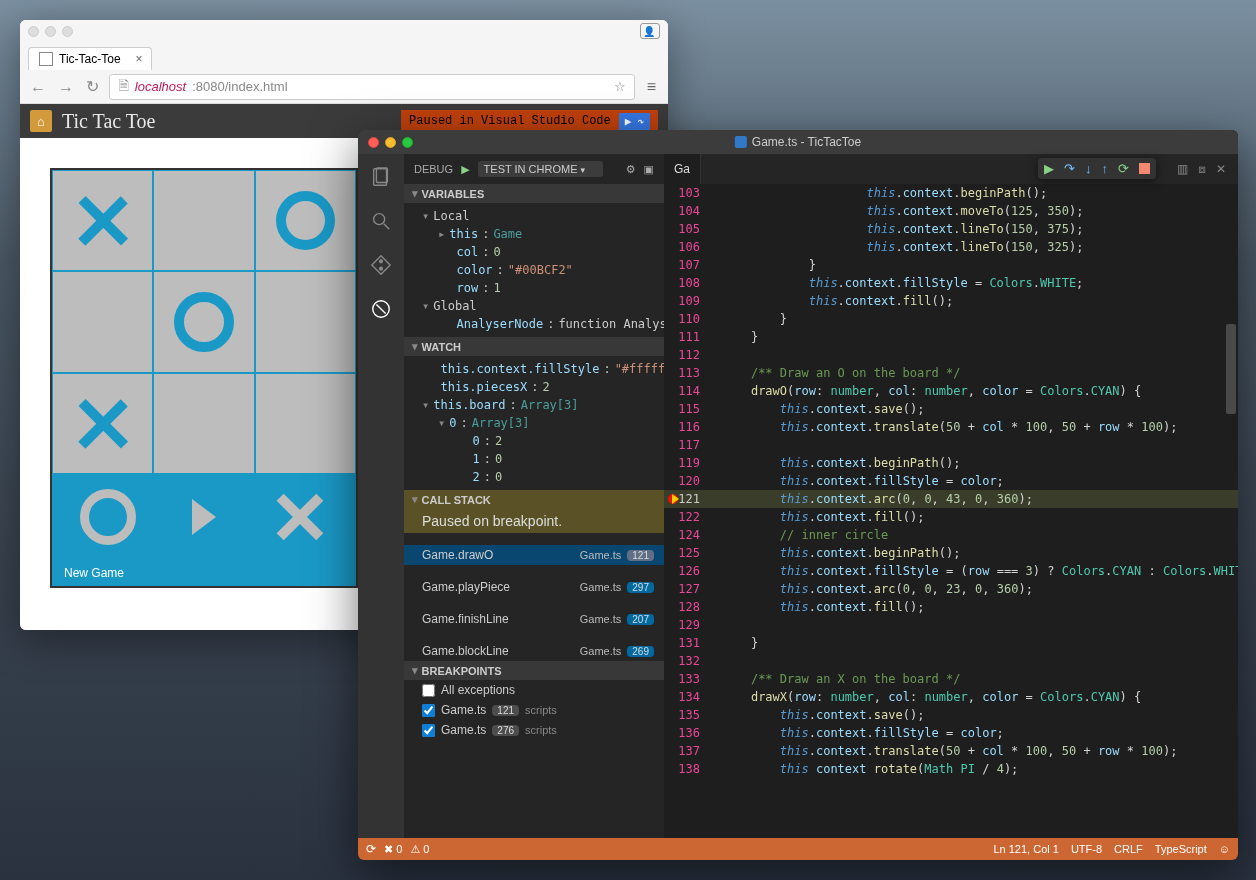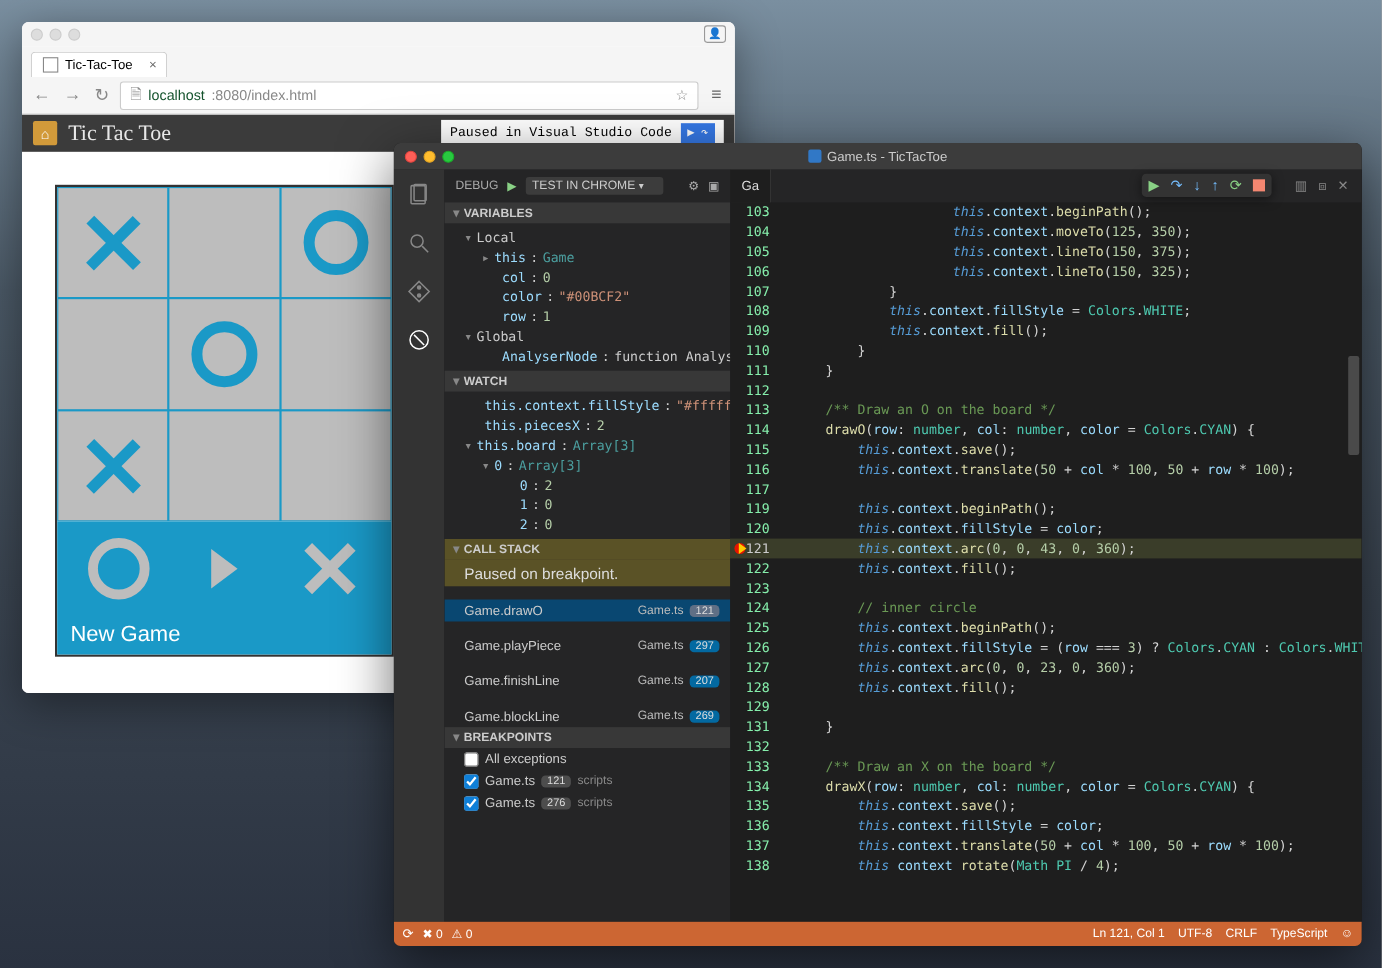--- a/index.html
+++ b/index.html
@@ -18,48 +18,48 @@
   .traffic { display:flex; gap:6px;}
   .traffic span { width:11px; height:11px; border-radius:50%; background:#ddd; border:1px solid #ccc;}
   .browser-titlebar .user-icon { margin-left:auto; width:20px; height:16px; border:1px solid #999; border-radius:3px; display:flex; align-items:center; justify-content:center; font-size:10px;}
   .browser-tabs { height: 28px; background: #f5f5f5; display:flex; align-items:flex-end; padding-left:8px;}
   .tab { background:#fff; border:1px solid #ccc; border-bottom:none; border-radius:4px 4px 0 0; padding:4px 30px 4px 10px; font-size:12px; position:relative; display:flex; align-items:center; gap:6px;}
   .tab .favicon { width:14px; height:14px; border:1px solid #888; display:inline-block;}
   .tab .close-x { position:absolute; right:8px; font-size:12px; color:#666;}
   .browser-toolbar { height: 34px; background:#f5f5f5; border-bottom:1px solid #ddd; display:flex; align-items:center; padding:0 8px; gap:8px;}
   .nav-btn { color:#888; font-size:16px; cursor:pointer; padding:0 2px;}
   .addr { flex:1; background:#fff; border:1px solid #ccc; border-radius:3px; height:26px; display:flex; align-items:center; padding:0 8px; font-size:13px; gap:6px;}
-  .addr .host { color:#14532d;} .addr .path{color:#888;}
+  .addr .host { color:#be185d;font-style:italic;} .addr .path{color:#888;}
   .addr .star{margin-left:auto; color:#888;}
   .hamburger{font-size:16px; color:#666; padding:0 4px;}
   .browser-content{ flex:1; background:#fff; overflow:hidden;}
   .ttt-header{ height:34px; background:#3b3b3b; display:flex; align-items:center; padding:0 10px; gap:10px;}
   .home-btn{width:22px;height:22px;background:#d29a3a;color:#fff;display:flex;align-items:center;justify-content:center;border-radius:2px;font-size:13px;}
   .ttt-title{ color:#e8e8e8; font-family: Georgia, serif; font-size:20px;}
-  .debug-banner{ background:#ffffff; font-family:"Courier New",monospace; font-size:12px; padding:3px 8px; display:flex; align-items:center; gap:8px;}
+  .debug-banner{ background:#c2410c; font-family:"Courier New",monospace; font-size:12px; padding:3px 8px; display:flex; align-items:center; gap:8px;}
   .debug-actions{background:#3578e5; color:#fff; padding:2px 4px; display:flex; gap:2px;}
   .debug-actions span{font-size:11px; cursor:pointer; padding:0 2px;}
   .ttt-stage{ padding:30px; }
   .ttt-board-wrap{ border:2px solid #333; width:308px; padding:0;}
   .ttt-grid{ display:grid; grid-template-columns:repeat(3,1fr); background:#1a99c7;}
   .cell{ background:#bdbdbd; aspect-ratio:1; display:flex; align-items:center; justify-content:center;}
   .ttt-grid .cell{ margin:1px;}
   .piece-x{ width:60%; height:60%; position:relative;}
   .piece-x::before,.piece-x::after{content:"";position:absolute;left:50%;top:0;width:16%;height:100%;background:#1a99c7;}
   .piece-x::before{transform:translateX(-50%) rotate(45deg);}
   .piece-x::after{transform:translateX(-50%) rotate(-45deg);}
   .piece-o{width:60%;height:60%;border:10px solid #1a99c7;border-radius:50%;}
   .ttt-status{background:#1a99c7;height:86px;display:flex;align-items:center;justify-content:space-around;}
   .status-o{width:56px;height:56px;border:9px solid #bdbdbd;border-radius:50%;}
   .status-arrow{width:0;height:0;border-left:24px solid #bdbdbd;border-top:18px solid transparent;border-bottom:18px solid transparent;}
   .status-x{width:56px;height:56px;position:relative;}
   .status-x::before,.status-x::after{content:"";position:absolute;left:50%;top:0;width:18%;height:100%;background:#bdbdbd;}
   .status-x::before{transform:translateX(-50%) rotate(45deg);}
   .status-x::after{transform:translateX(-50%) rotate(-45deg);}
-  .new-game-btn{background:#1a99c7;color:#fff;border:none;padding:6px 12px;font-size:20px;text-align:left;width:100%;cursor:pointer;}
+  .new-game-btn{background:#1a99c7;color:#fff;border:none;padding:6px 12px;font-size:12px;text-align:left;width:100%;cursor:pointer;}
 
   
   .vscode{ position:absolute; left:358px; top:130px; width:880px; height:730px; background:#1e1e1e; border-radius:6px; box-shadow:0 14px 48px rgba(0,0,0,.55); display:flex; flex-direction:column; overflow:hidden; color:#ccc; font-size:12px;}
   .vs-titlebar{height:24px;background:#3c3c3c;display:flex;align-items:center;position:relative;padding:0 10px;}
   .vs-titlebar .traffic span:nth-child(1){background:#ff5f57;border-color:#e0443e;}
   .vs-titlebar .traffic span:nth-child(2){background:#ffbd2e;border-color:#dea123;}
   .vs-titlebar .traffic span:nth-child(3){background:#28c940;border-color:#1aab29;}
   .vs-title{position:absolute;left:50%;transform:translateX(-50%);color:#ccc;font-size:12px;display:flex;align-items:center;gap:5px;}
   .vs-title .file-ico{width:12px;height:12px;background:#3178c6;border-radius:2px;}
   .vs-body{flex:1;display:flex;min-height:0;}
@@ -98,21 +98,21 @@
   .ed-tab{background:#1e1e1e;padding:0 10px;height:100%;display:flex;align-items:center;font-size:12px;color:#ddd;border-right:1px solid #333;}
   .debug-toolbar{position:absolute;top:28px;left:680px;background:#333;border-radius:4px;padding:3px 6px;display:flex;gap:10px;box-shadow:0 2px 10px rgba(0,0,0,.5);align-items:center;}
   .debug-toolbar .bt{color:#75beff;cursor:pointer;font-size:13px;}
   .debug-toolbar .bt.play{color:#89d185;}
   .debug-toolbar .bt.restart{color:#89d185;}
   .debug-toolbar .bt.stop{color:#f48771;width:11px;height:11px;background:#f48771;display:inline-block;}
   .editor-top-right{position:absolute;top:32px;right:12px;display:flex;gap:10px;color:#888;}
   .editor-top-right span{cursor:pointer;}
   .code{flex:1;overflow:auto;font-family:Menlo,Consolas,monospace;font-size:12px;line-height:18px;position:relative;}
   .code-line{display:flex;white-space:pre;}
-  .gutter{width:50px;text-align:right;padding-right:14px;color:#86efac;position:relative;flex-shrink:0;}
+  .gutter{width:50px;text-align:right;padding-right:14px;color:#ec4899;position:relative;flex-shrink:0;}
   .line-content{flex:1;padding-left:8px;}
   .code-line.current{background:#3a3d29;}
   .code-line.current .gutter{color:#ccc;}
   .bp-dot{position:absolute;left:4px;top:4px;width:10px;height:10px;border-radius:50%;background:#e51400;}
   .bp-arrow{position:absolute;left:8px;top:4px;width:0;height:0;border-left:7px solid #ffcc00;border-top:5px solid transparent;border-bottom:5px solid transparent;}
   .tok-this{color:#569cd6;font-style:italic;}
   .tok-id{color:#9cdcfe;}
   .tok-type{color:#4ec9b0;}
   .tok-fn{color:#dcdcaa;}
   .tok-num{color:#b5cea8;}
@@ -358,21 +358,20 @@
           <div class="code-line"><div class="gutter">112</div><div class="line-content"></div></div>
           <div class="code-line"><div class="gutter">113</div><div class="line-content">    <span class="tok-comm">/** Draw an O on the board */</span></div></div>
           <div class="code-line"><div class="gutter">114</div><div class="line-content">    <span class="tok-fn">drawO</span><span class="tok-op">(</span><span class="tok-id">row</span><span class="tok-op">:</span> <span class="tok-type">number</span><span class="tok-op">,</span> <span class="tok-id">col</span><span class="tok-op">:</span> <span class="tok-type">number</span><span class="tok-op">,</span> <span class="tok-id">color</span> <span class="tok-op">=</span> <span class="tok-type">Colors</span><span class="tok-op">.</span><span class="tok-type">CYAN</span><span class="tok-op">)</span> <span class="tok-op">{</span></div></div>
           <div class="code-line"><div class="gutter">115</div><div class="line-content">        <span class="tok-this">this</span><span class="tok-op">.</span><span class="tok-id">context</span><span class="tok-op">.</span><span class="tok-fn">save</span><span class="tok-op">(</span><span class="tok-op">)</span><span class="tok-op">;</span></div></div>
           <div class="code-line"><div class="gutter">116</div><div class="line-content">        <span class="tok-this">this</span><span class="tok-op">.</span><span class="tok-id">context</span><span class="tok-op">.</span><span class="tok-fn">translate</span><span class="tok-op">(</span><span class="tok-num">50</span> <span class="tok-op">+</span> <span class="tok-id">col</span> <span class="tok-op">*</span> <span class="tok-num">100</span><span class="tok-op">,</span> <span class="tok-num">50</span> <span class="tok-op">+</span> <span class="tok-id">row</span> <span class="tok-op">*</span> <span class="tok-num">100</span><span class="tok-op">)</span><span class="tok-op">;</span></div></div>
           <div class="code-line"><div class="gutter">117</div><div class="line-content"></div></div>
           <div class="code-line"><div class="gutter">119</div><div class="line-content">        <span class="tok-this">this</span><span class="tok-op">.</span><span class="tok-id">context</span><span class="tok-op">.</span><span class="tok-fn">beginPath</span><span class="tok-op">(</span><span class="tok-op">)</span><span class="tok-op">;</span></div></div>
           <div class="code-line"><div class="gutter">120</div><div class="line-content">        <span class="tok-this">this</span><span class="tok-op">.</span><span class="tok-id">context</span><span class="tok-op">.</span><span class="tok-id">fillStyle</span> <span class="tok-op">=</span> <span class="tok-id">color</span><span class="tok-op">;</span></div></div>
           <div class="code-line current"><div class="gutter">121<span class="bp-dot"></span><span class="bp-arrow"></span></div><div class="line-content">        <span class="tok-this">this</span><span class="tok-op">.</span><span class="tok-id">context</span><span class="tok-op">.</span><span class="tok-fn">arc</span><span class="tok-op">(</span><span class="tok-num">0</span><span class="tok-op">,</span> <span class="tok-num">0</span><span class="tok-op">,</span> <span class="tok-num">43</span><span class="tok-op">,</span> <span class="tok-num">0</span><span class="tok-op">,</span> <span class="tok-num">360</span><span class="tok-op">)</span><span class="tok-op">;</span></div></div>
           <div class="code-line"><div class="gutter">122</div><div class="line-content">        <span class="tok-this">this</span><span class="tok-op">.</span><span class="tok-id">context</span><span class="tok-op">.</span><span class="tok-fn">fill</span><span class="tok-op">(</span><span class="tok-op">)</span><span class="tok-op">;</span></div></div>
-          <div class="code-line"><div class="gutter">123</div><div class="line-content"></div></div>
           <div class="code-line"><div class="gutter">124</div><div class="line-content">        <span class="tok-comm">// inner circle</span></div></div>
           <div class="code-line"><div class="gutter">125</div><div class="line-content">        <span class="tok-this">this</span><span class="tok-op">.</span><span class="tok-id">context</span><span class="tok-op">.</span><span class="tok-fn">beginPath</span><span class="tok-op">(</span><span class="tok-op">)</span><span class="tok-op">;</span></div></div>
           <div class="code-line"><div class="gutter">126</div><div class="line-content">        <span class="tok-this">this</span><span class="tok-op">.</span><span class="tok-id">context</span><span class="tok-op">.</span><span class="tok-id">fillStyle</span> <span class="tok-op">=</span> <span class="tok-op">(</span><span class="tok-id">row</span> <span class="tok-op">=</span><span class="tok-op">=</span><span class="tok-op">=</span> <span class="tok-num">3</span><span class="tok-op">)</span> <span class="tok-op">?</span> <span class="tok-type">Colors</span><span class="tok-op">.</span><span class="tok-type">CYAN</span> <span class="tok-op">:</span> <span class="tok-type">Colors</span><span class="tok-op">.</span><span class="tok-type">WHITE</span></div></div>
           <div class="code-line"><div class="gutter">127</div><div class="line-content">        <span class="tok-this">this</span><span class="tok-op">.</span><span class="tok-id">context</span><span class="tok-op">.</span><span class="tok-fn">arc</span><span class="tok-op">(</span><span class="tok-num">0</span><span class="tok-op">,</span> <span class="tok-num">0</span><span class="tok-op">,</span> <span class="tok-num">23</span><span class="tok-op">,</span> <span class="tok-num">0</span><span class="tok-op">,</span> <span class="tok-num">360</span><span class="tok-op">)</span><span class="tok-op">;</span></div></div>
           <div class="code-line"><div class="gutter">128</div><div class="line-content">        <span class="tok-this">this</span><span class="tok-op">.</span><span class="tok-id">context</span><span class="tok-op">.</span><span class="tok-fn">fill</span><span class="tok-op">(</span><span class="tok-op">)</span><span class="tok-op">;</span></div></div>
           <div class="code-line"><div class="gutter">129</div><div class="line-content"></div></div>
           <div class="code-line"><div class="gutter">131</div><div class="line-content">    <span class="tok-op">}</span></div></div>
           <div class="code-line"><div class="gutter">132</div><div class="line-content"></div></div>
           <div class="code-line"><div class="gutter">133</div><div class="line-content">    <span class="tok-comm">/** Draw an X on the board */</span></div></div>
           <div class="code-line"><div class="gutter">134</div><div class="line-content">    <span class="tok-fn">drawX</span><span class="tok-op">(</span><span class="tok-id">row</span><span class="tok-op">:</span> <span class="tok-type">number</span><span class="tok-op">,</span> <span class="tok-id">col</span><span class="tok-op">:</span> <span class="tok-type">number</span><span class="tok-op">,</span> <span class="tok-id">color</span> <span class="tok-op">=</span> <span class="tok-type">Colors</span><span class="tok-op">.</span><span class="tok-type">CYAN</span><span class="tok-op">)</span> <span class="tok-op">{</span></div></div>

